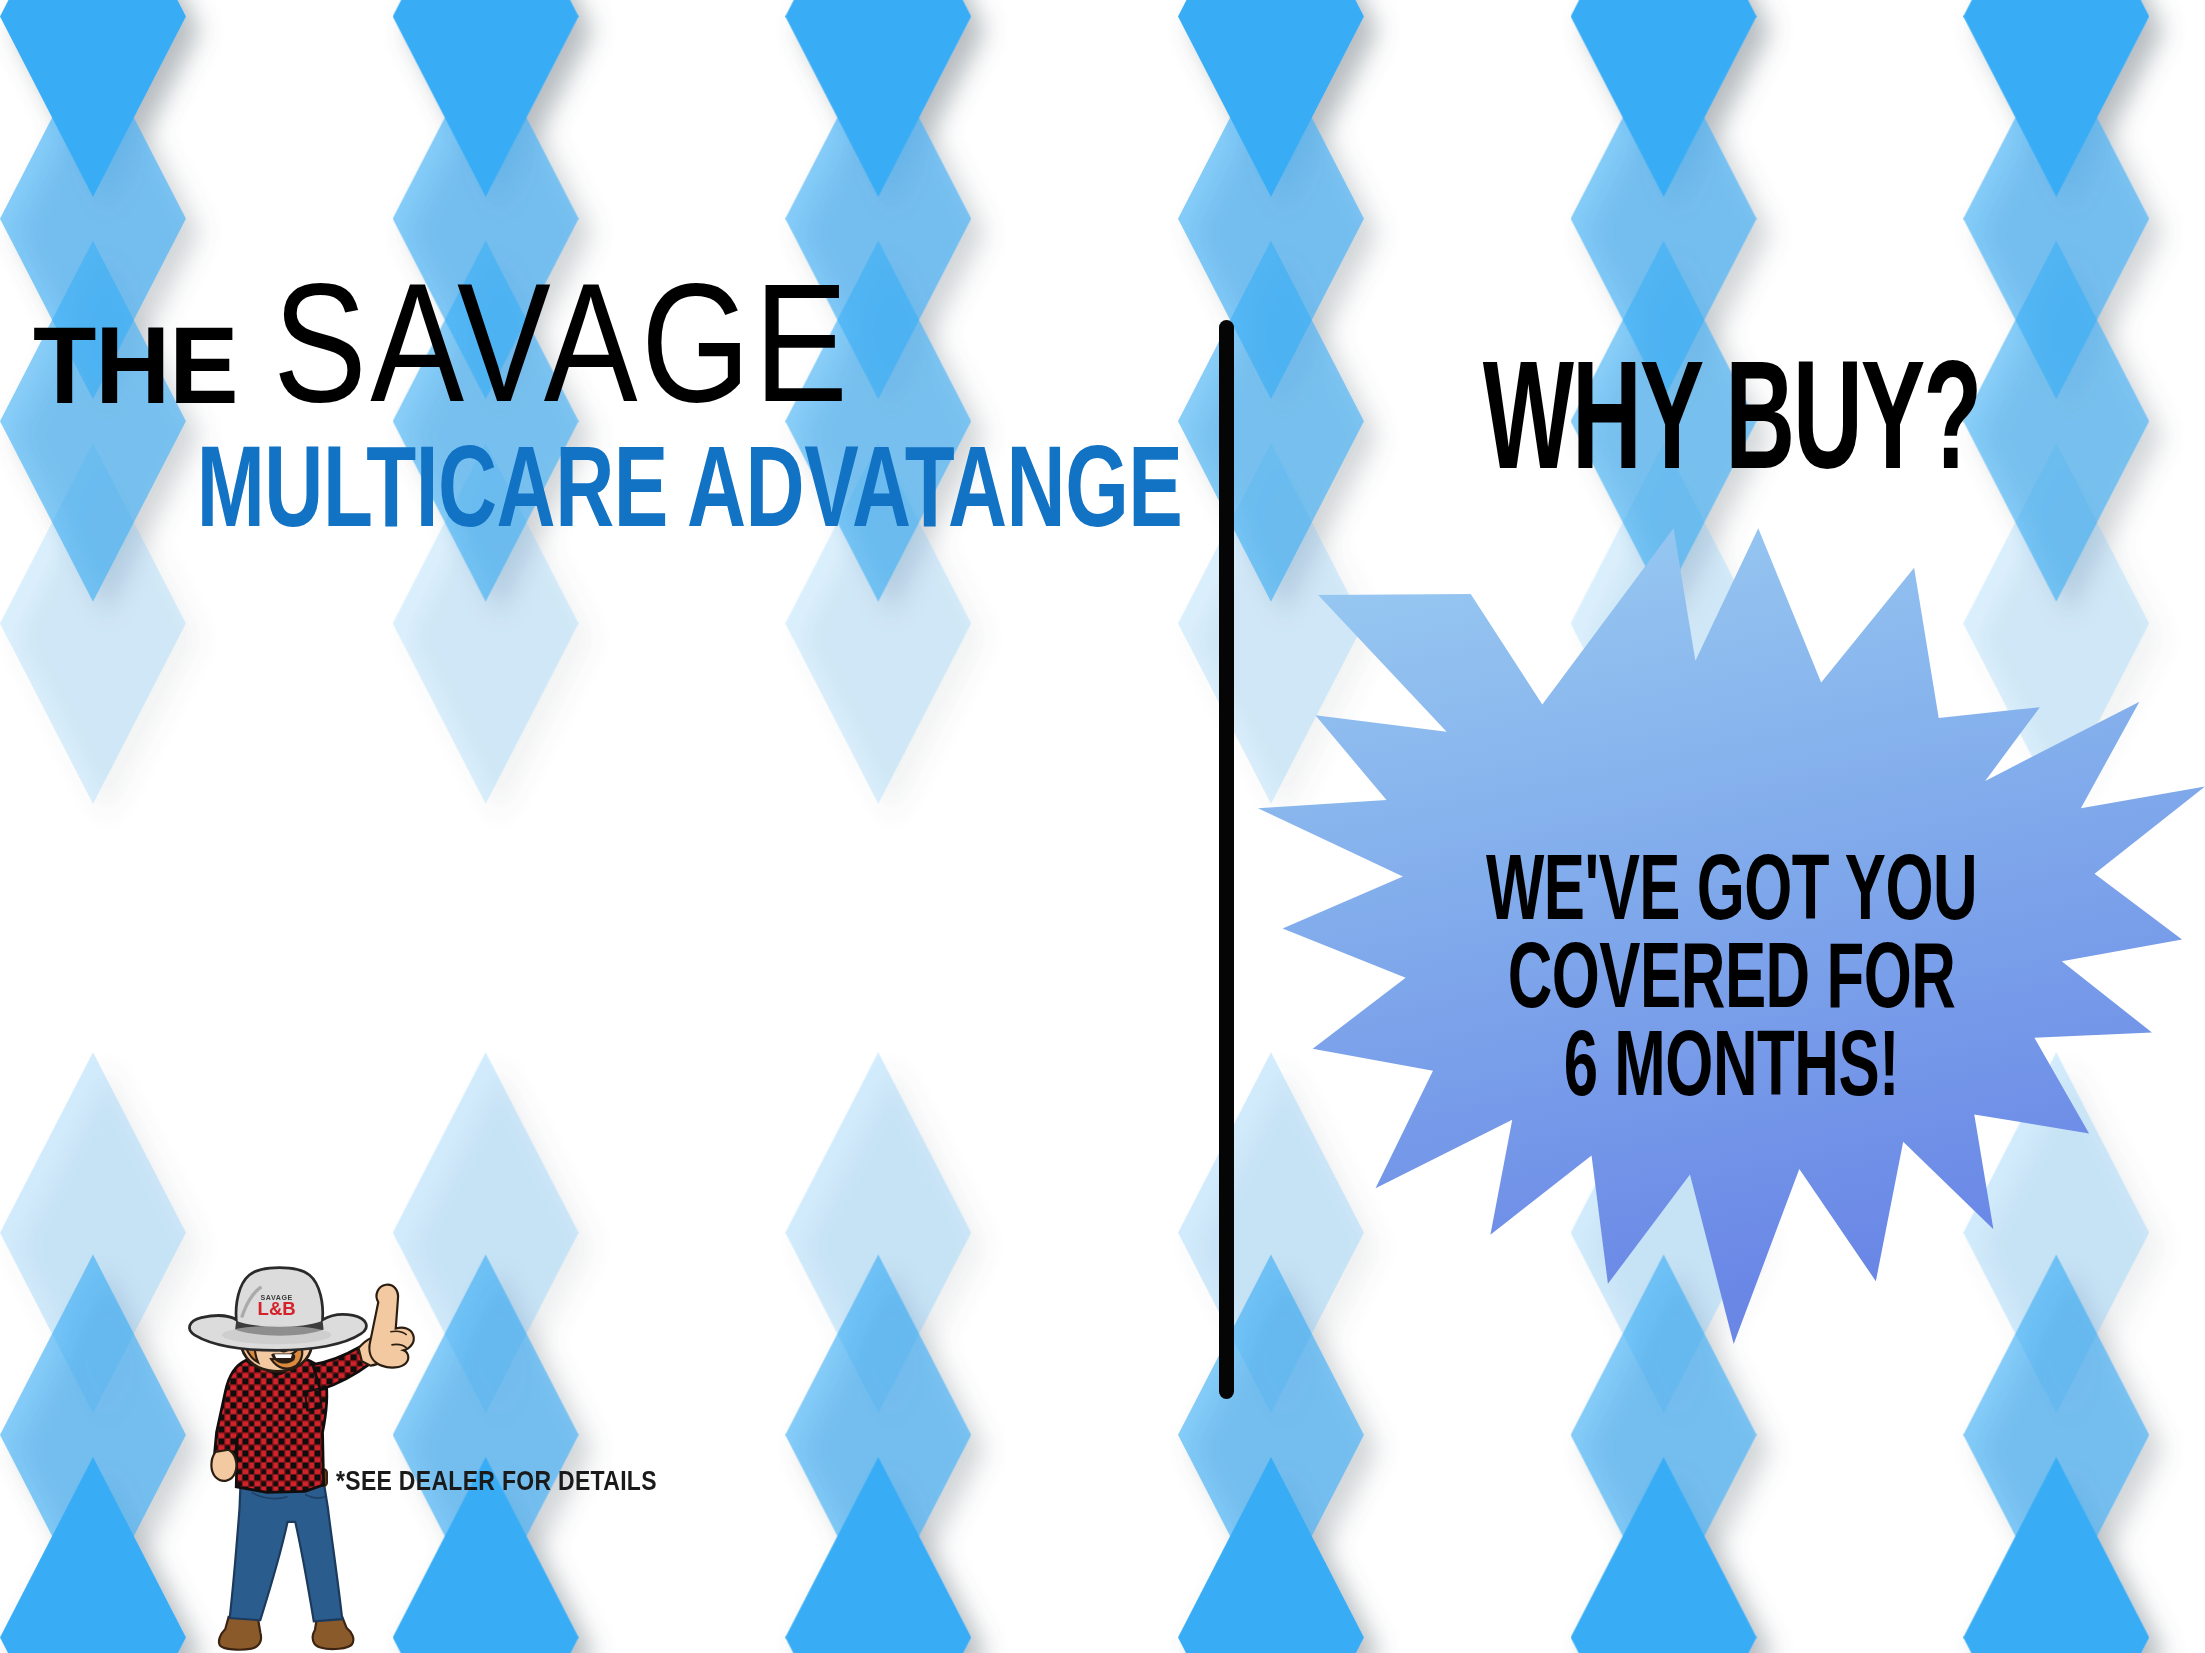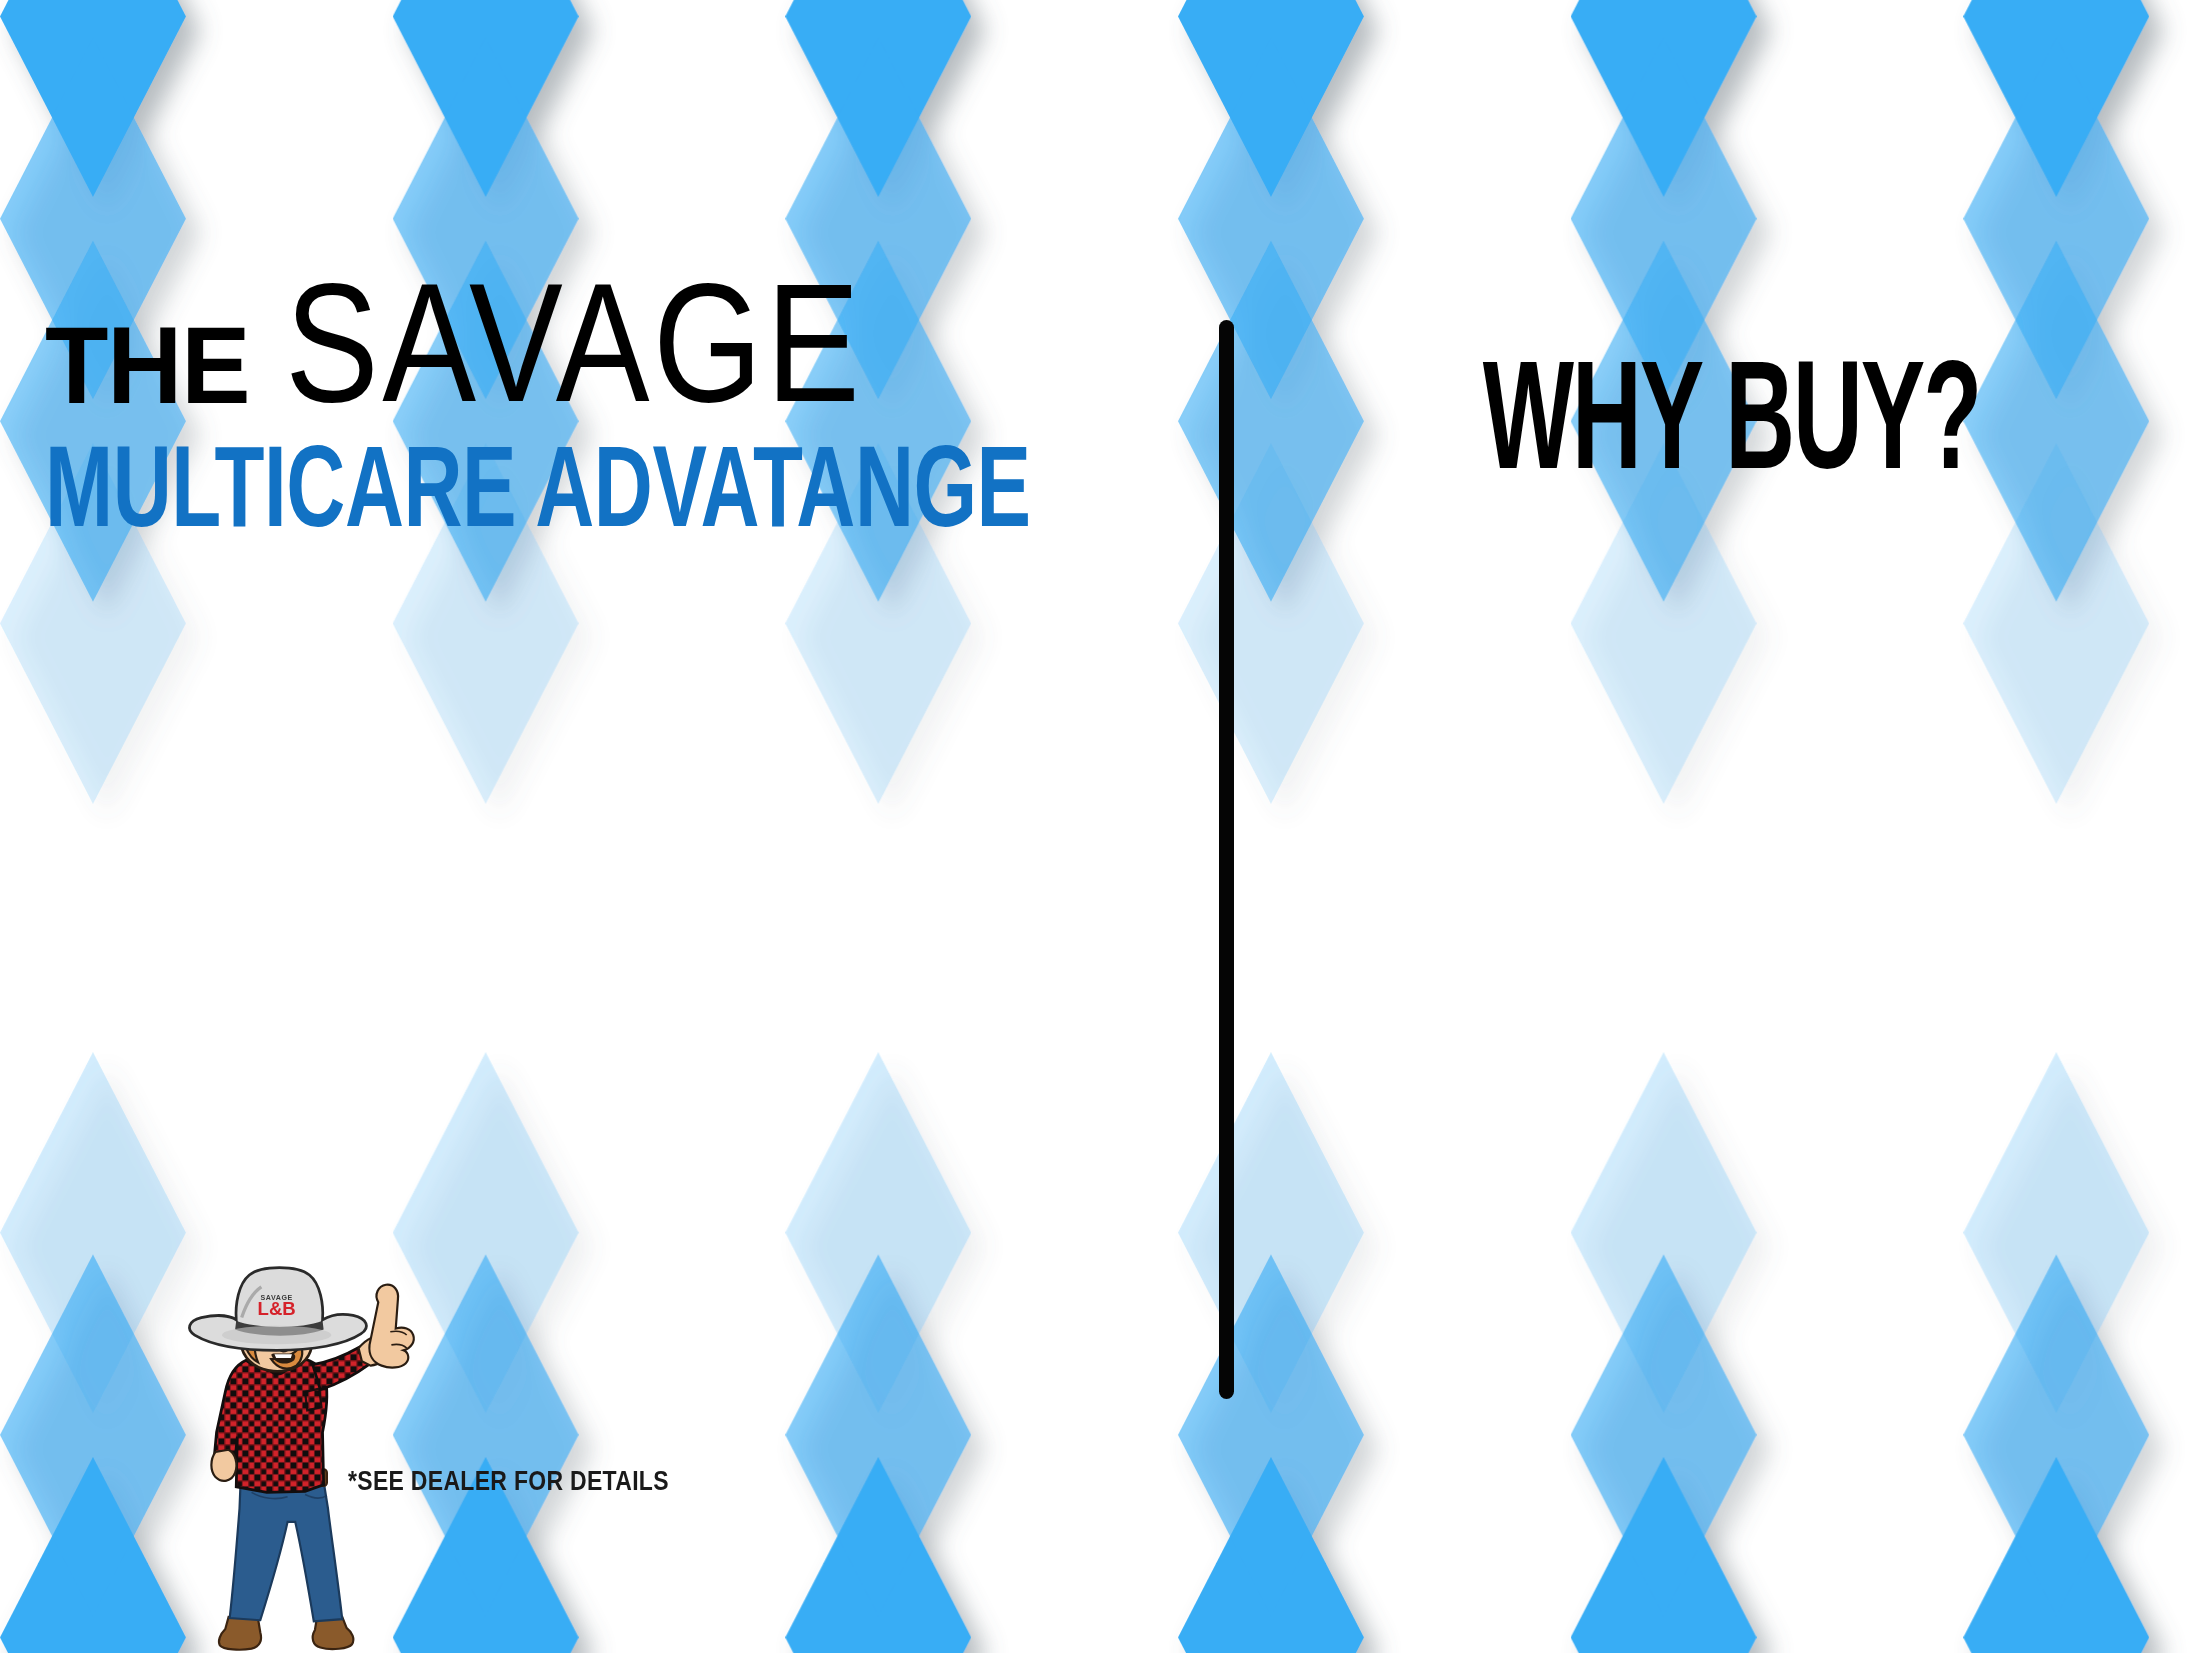--- a/index.html
+++ b/index.html
@@ -21,24 +21,25 @@
     position: absolute;
     left: 0; top: 0;
     width: 2205px;
     height: 1654px;
     pointer-events: none;
   }
 
   
   .left-panel {
     position: absolute;
-    left: 12px;
+    left: 0;
     top: 284px;
     width: 1192px;
     height: 1149px;
+    text-align: right;
   }
 
   .headline-block {
     position: absolute;
     left: 33px;
     top: 0px;
     width: 1138px;
   }
   .headline-row1 {
     display: flex;
@@ -283,20 +284,44 @@
 
 
     <div class="fine-print">*SEE DEALER FOR DETAILS</div>
   </div>
 
   <div class="divider"></div>
 
   <div class="right-panel">
     <div class="why-buy">WHY BUY?</div>
 
+    <div class="starburst-wrap">
+      <svg viewBox="0 0 1732 1500" preserveAspectRatio="none" xmlns="http://www.w3.org/2000/svg">
+        <defs>
+          <linearGradient id="burstgrad" x1="0" y1="0" x2="0.25" y2="1">
+            <stop offset="0%" stop-color="#9BCDF2"></stop>
+            <stop offset="45%" stop-color="#83AEEC"></stop>
+            <stop offset="100%" stop-color="#6A87E6"></stop>
+          </linearGradient>
+        </defs>
+        <polygon fill="url(#burstgrad)" points="
+          389,128  520,330  760,8   800,250  915,8   1030,290  1200,80  1245,355
+          1430,335 1330,470  1612,325 1505,520  1732,480 1530,640  1690,760
+          1470,800 1635,930  1420,940  1520,1115 1310,1080 1345,1290 1180,1130
+          1130,1385 990,1180  870,1500 790,1190  640,1390  610,1155  425,1300
+          465,1090  215,1215  320,1000  100,960  270,830  45,740  265,645
+          0,520  235,505  105,350  345,380  110,130
+        "></polygon>
+      </svg>
+      <div class="burst-text">
+        <div>WE'VE GOT YOU</div>
+        <div>COVERED FOR</div>
+        <div>6 MONTHS!</div>
+      </div>
+    </div>
   </div>
 
   <div class="mascot">
     <svg viewBox="0 0 470 734" xmlns="http://www.w3.org/2000/svg">
       <defs>
         <pattern id="plaid" width="22" height="22" patternUnits="userSpaceOnUse">
           <rect width="22" height="22" fill="#D2232A"></rect>
           <rect x="0" y="0" width="11" height="11" fill="#120d0d"></rect>
           <rect x="11" y="11" width="11" height="11" fill="#120d0d"></rect>
           <rect x="0" y="0" width="22" height="2.5" fill="#7d1216" opacity="0.8"></rect>

